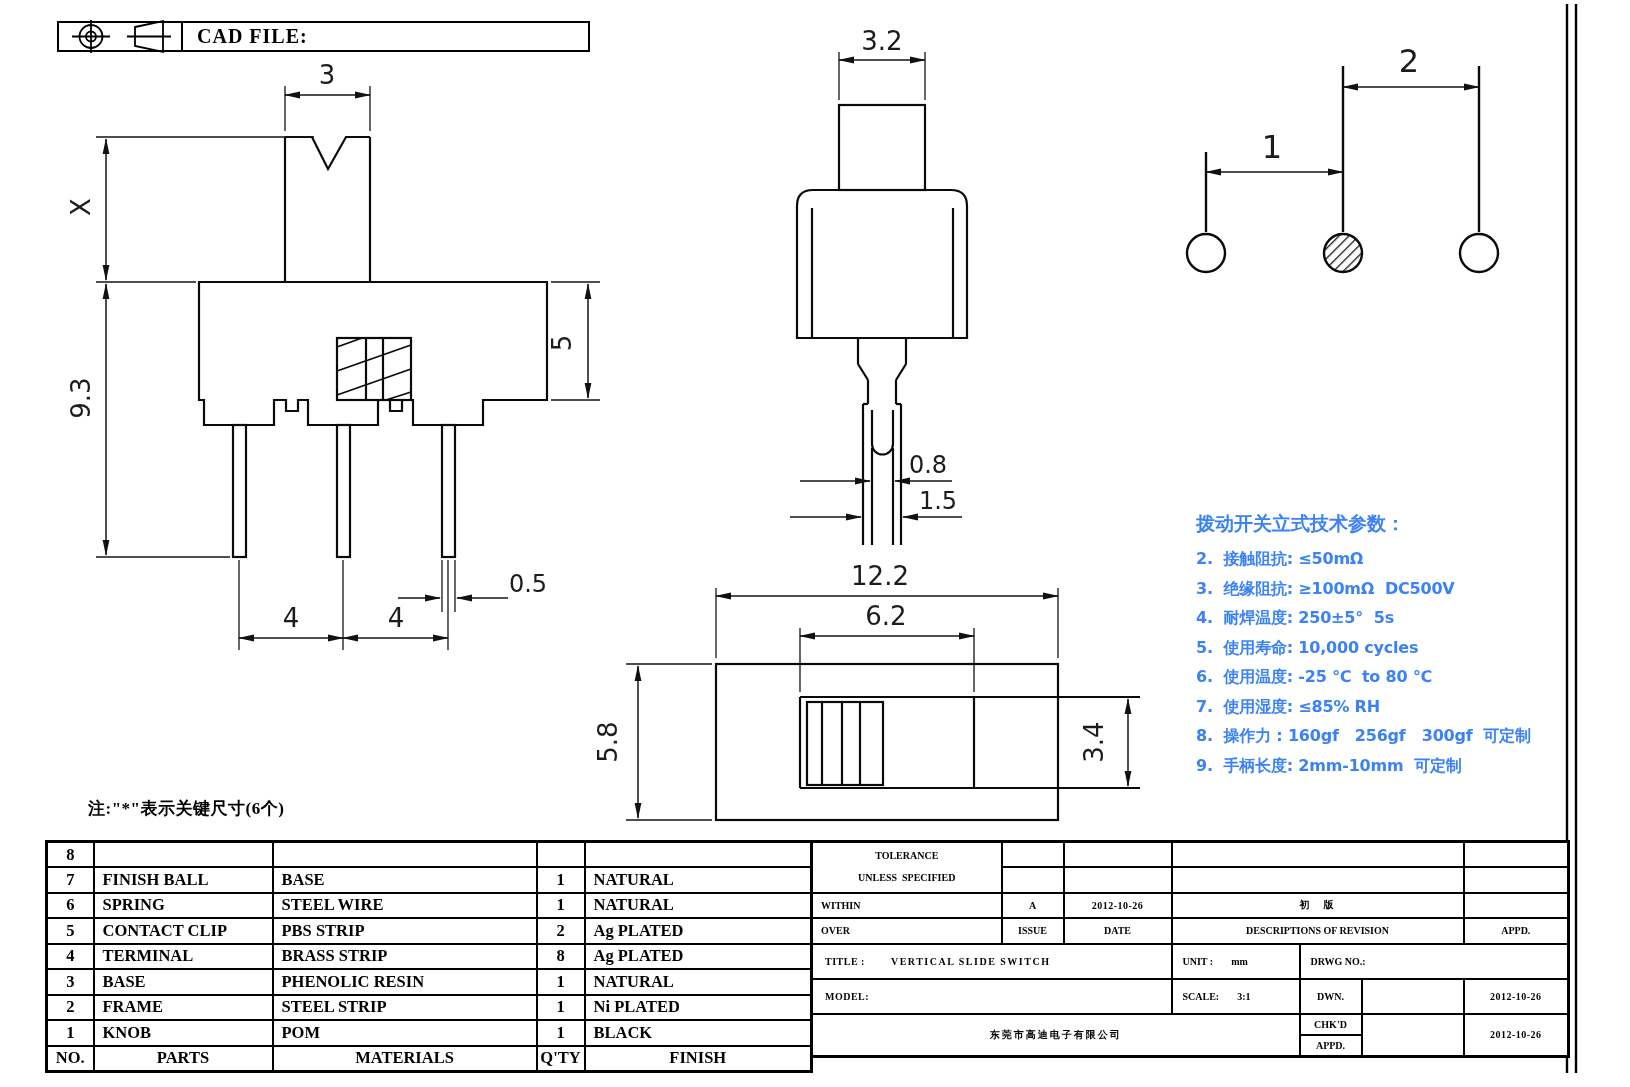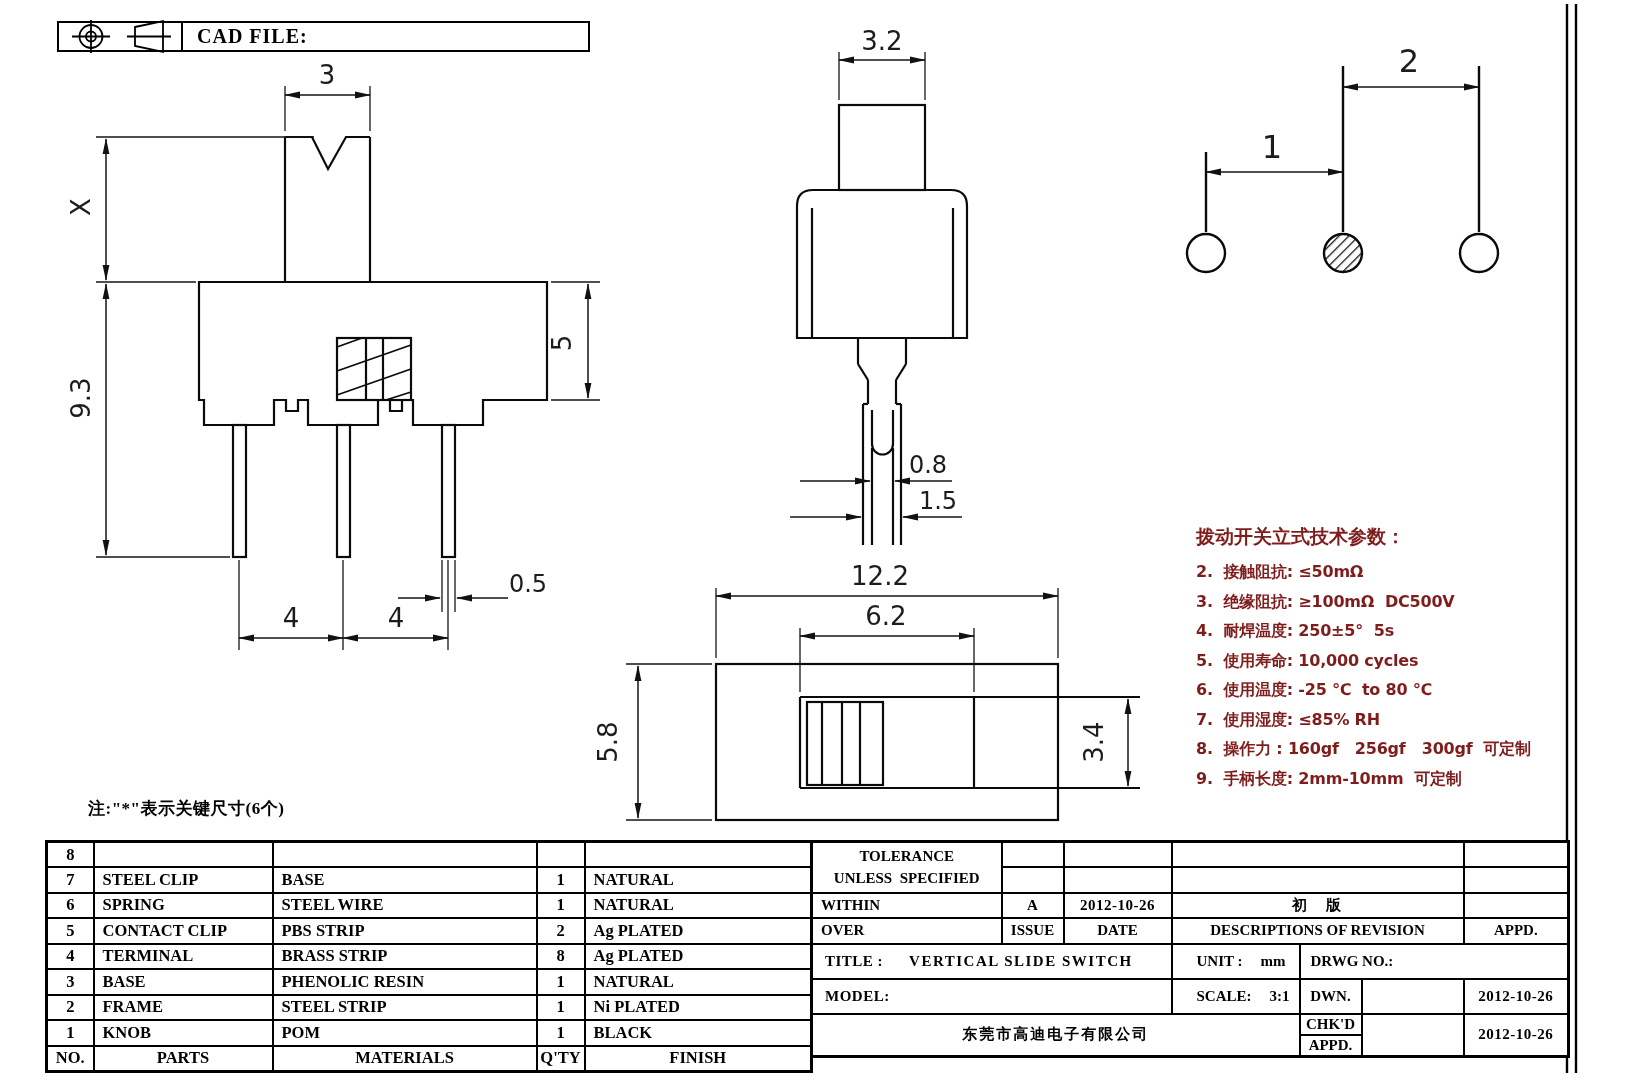--- a/index.html
+++ b/index.html
@@ -9,45 +9,45 @@
   .dim{font-family:"DejaVu Sans",sans-serif;fill:#1c1c1c;font-weight:400;}
 
   
   .cad-header{position:absolute;left:57px;top:21px;width:533px;height:31px;
               border:2.2px solid #000;display:flex;box-sizing:border-box;background:#fff;}
   .cad-header .sym{width:122px;border-right:2.2px solid #000;display:flex;align-items:center;justify-content:center;}
   .cad-header .lbl{flex:1;display:flex;align-items:center;padding-left:14px;
                    font-weight:bold;font-size:20px;letter-spacing:1px;}
 
   
-  .tech{position:absolute;left:1196px;top:524px;width:372px;
-        font-family:"DejaVu Sans",sans-serif;font-weight:bold;color:#7f1d1d;}
+  .tech{position:absolute;left:1196px;top:511px;width:372px;
+        font-family:"DejaVu Sans",sans-serif;font-weight:bold;color:#3b82f6;}
   .tech-title{font-size:19px;margin-bottom:7px;white-space:pre;}
   .tech-item{font-size:16px;line-height:29.5px;white-space:pre;letter-spacing:-0.2px;}
 
   .note{position:absolute;left:88px;top:797px;font-weight:bold;font-size:17px;letter-spacing:0.5px;}
 
   
   table{border-collapse:collapse;table-layout:fixed;position:absolute;background:#fff;}
   td{border:2px solid #000;padding:0;font-weight:bold;overflow:hidden;white-space:nowrap;}
   .parts{left:45px;top:840px;width:765px;border:3px solid #000;}
   .parts tr{height:25.5px;}
   .parts td{font-size:16.5px;}
   .ctr{text-align:center;}
   .lft{text-align:left;padding-left:8px;}
   .tblock{left:810px;top:840px;width:757px;border:3px solid #000;}
-  .tblock td{font-size:15px;}
+  .tblock td{font-size:10px;}
   .r26{height:25.5px;}
   .r43{height:35px;}
   .r21{height:21.5px;}
   .tolcell{text-align:center;font-size:15px;line-height:22px;white-space:pre;}
   .padl{padding-left:8px;margin-top:37px;}
   .titlecell{font-size:19px;padding-left:12px;letter-spacing:0.5px;}
   .titlecell .val{margin-left:26px;letter-spacing:1.5px;}
-  .unitcell{font-size:17px;padding-left:24px;}
+  .unitcell{font-size:17px;padding-left:10px;}
   .unitcell .val{margin-left:18px;}
   .drwgcell{font-size:16px;padding-left:10px;vertical-align:middle;}
   .smallc{text-align:center;font-size:15px;}
   .datec{text-align:center;font-size:15.5px;letter-spacing:0.5px;}
   .revdesc{text-align:center;font-size:17px;letter-spacing:2px;}
   .company{text-align:center;font-family:"DejaVu Sans",sans-serif;
            font-size:28px;font-weight:bold;letter-spacing:2px;}
 </style>
 </head>
 <body>
@@ -247,21 +247,21 @@
     <tbody>
         <tr>
       <td class="ctr">8</td>
       <td class="lft"></td>
       <td class="lft"></td>
       <td class="ctr"></td>
       <td class="lft"></td>
     </tr>
     <tr>
       <td class="ctr">7</td>
-      <td class="lft">STEEL CLIP</td>
+      <td class="lft">FINISH BALL</td>
       <td class="lft">BASE</td>
       <td class="ctr">1</td>
       <td class="lft">NATURAL</td>
     </tr>
     <tr>
       <td class="ctr">6</td>
       <td class="lft">SPRING</td>
       <td class="lft">STEEL WIRE</td>
       <td class="ctr">1</td>
       <td class="lft">NATURAL</td>

